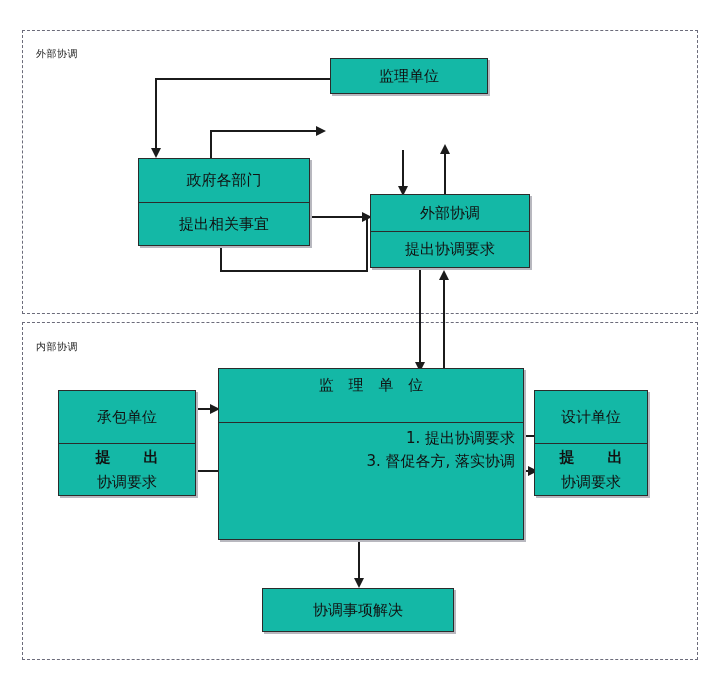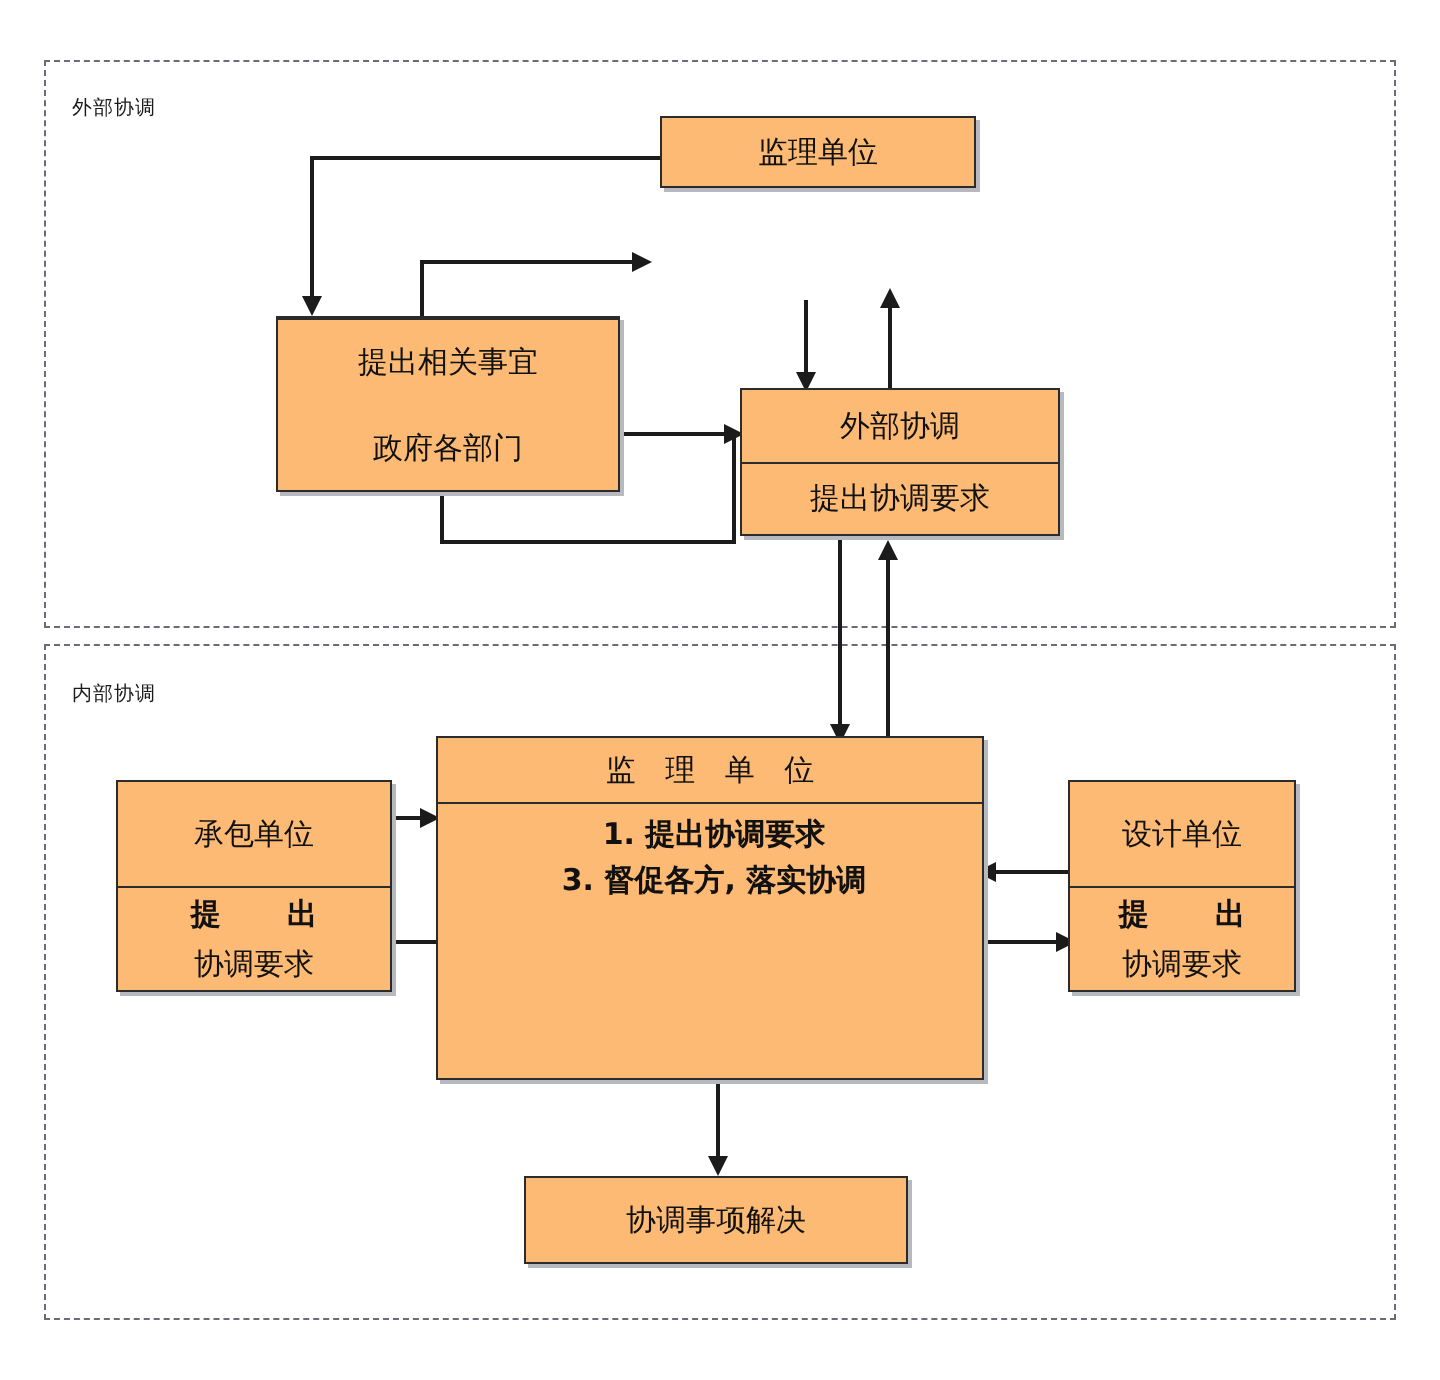--- a/index.html
+++ b/index.html
@@ -31,21 +31,21 @@
     color: #1a1a1a;
     white-space: nowrap;
     letter-spacing: 0.5px;
   }
 
   
   .box {
     position: absolute;
     box-sizing: border-box;
     border: 1.3px solid #2b2b2b;
-    background: #fdba74;
+    background: #14b8a6;
     box-shadow: 2px 2px 0 0 #b8b8bf;
     display: flex;
     flex-direction: column;
   }
   .box-row {
     flex: 1;
     display: flex;
     align-items: center;
     justify-content: center;
     font-size: 15px;
@@ -89,22 +89,21 @@
     font-size: 15px;
     line-height: 1.5;
     color: #111111;
     padding: 4px 4px 0 6px;
     width: 100%;
     box-sizing: border-box;
   }
   .list-item {
     display: block;
     white-space: normal;
-    text-align: center;
-    font-weight: bold;
+    text-align: right;
   }
 
   
   .ln {
     position: absolute;
     background: #1b1b1b;
   }
   .ln.h { height: 1.6px; }
   .ln.v { width: 1.6px; }
 
@@ -187,22 +186,22 @@
 
   <div class="ln v" style="left:358px; top:540px; height:42px;"></div>
   <div class="arw down" style="left:353.5px; top:578px;"></div>
 
   <div class="box" style="left:330px; top:58px; width:158px; height:36px;">
     <div class="box-row">监理单位</div>
   </div>
 
 
   <div class="box" style="left:138px; top:158px; width:172px; height:88px;">
+    <div class="box-row">政府各部门</div>
     <div class="box-row divider-top">提出相关事宜</div>
-    <div class="box-row">政府各部门</div>
   </div>
 
   <div class="box" style="left:370px; top:194px; width:160px; height:74px;">
     <div class="box-row">外部协调</div>
     <div class="box-row divider-top">提出协调要求</div>
   </div>
 
   <div class="box" style="left:58px; top:390px; width:138px; height:106px;">
     <div class="box-row">承包单位</div>
     <div class="box-row divider-top stack">
@@ -212,21 +211,21 @@
   </div>
 
   <div class="box" style="left:534px; top:390px; width:114px; height:106px;">
     <div class="box-row">设计单位</div>
     <div class="box-row divider-top stack">
       <span class="subline gap">提 出</span>
       <span class="subline">协调要求</span>
     </div>
   </div>
 
-  <div class="box" style="left:218px; top:368px; width:274px; height:172px;">
+  <div class="box" style="left:218px; top:368px; width:306px; height:172px;gap:21px;">
     <div class="box-row" style="flex:0 0 32px;">
       <span class="title-spaced">监 理 单 位</span>
     </div>
     <div class="box-row divider-top left">
       <div class="list">
         <span class="list-item">1. 提出协调要求</span>
         <span class="list-item">3. 督促各方, 落实协调</span>
       </div>
     </div>
   </div>

